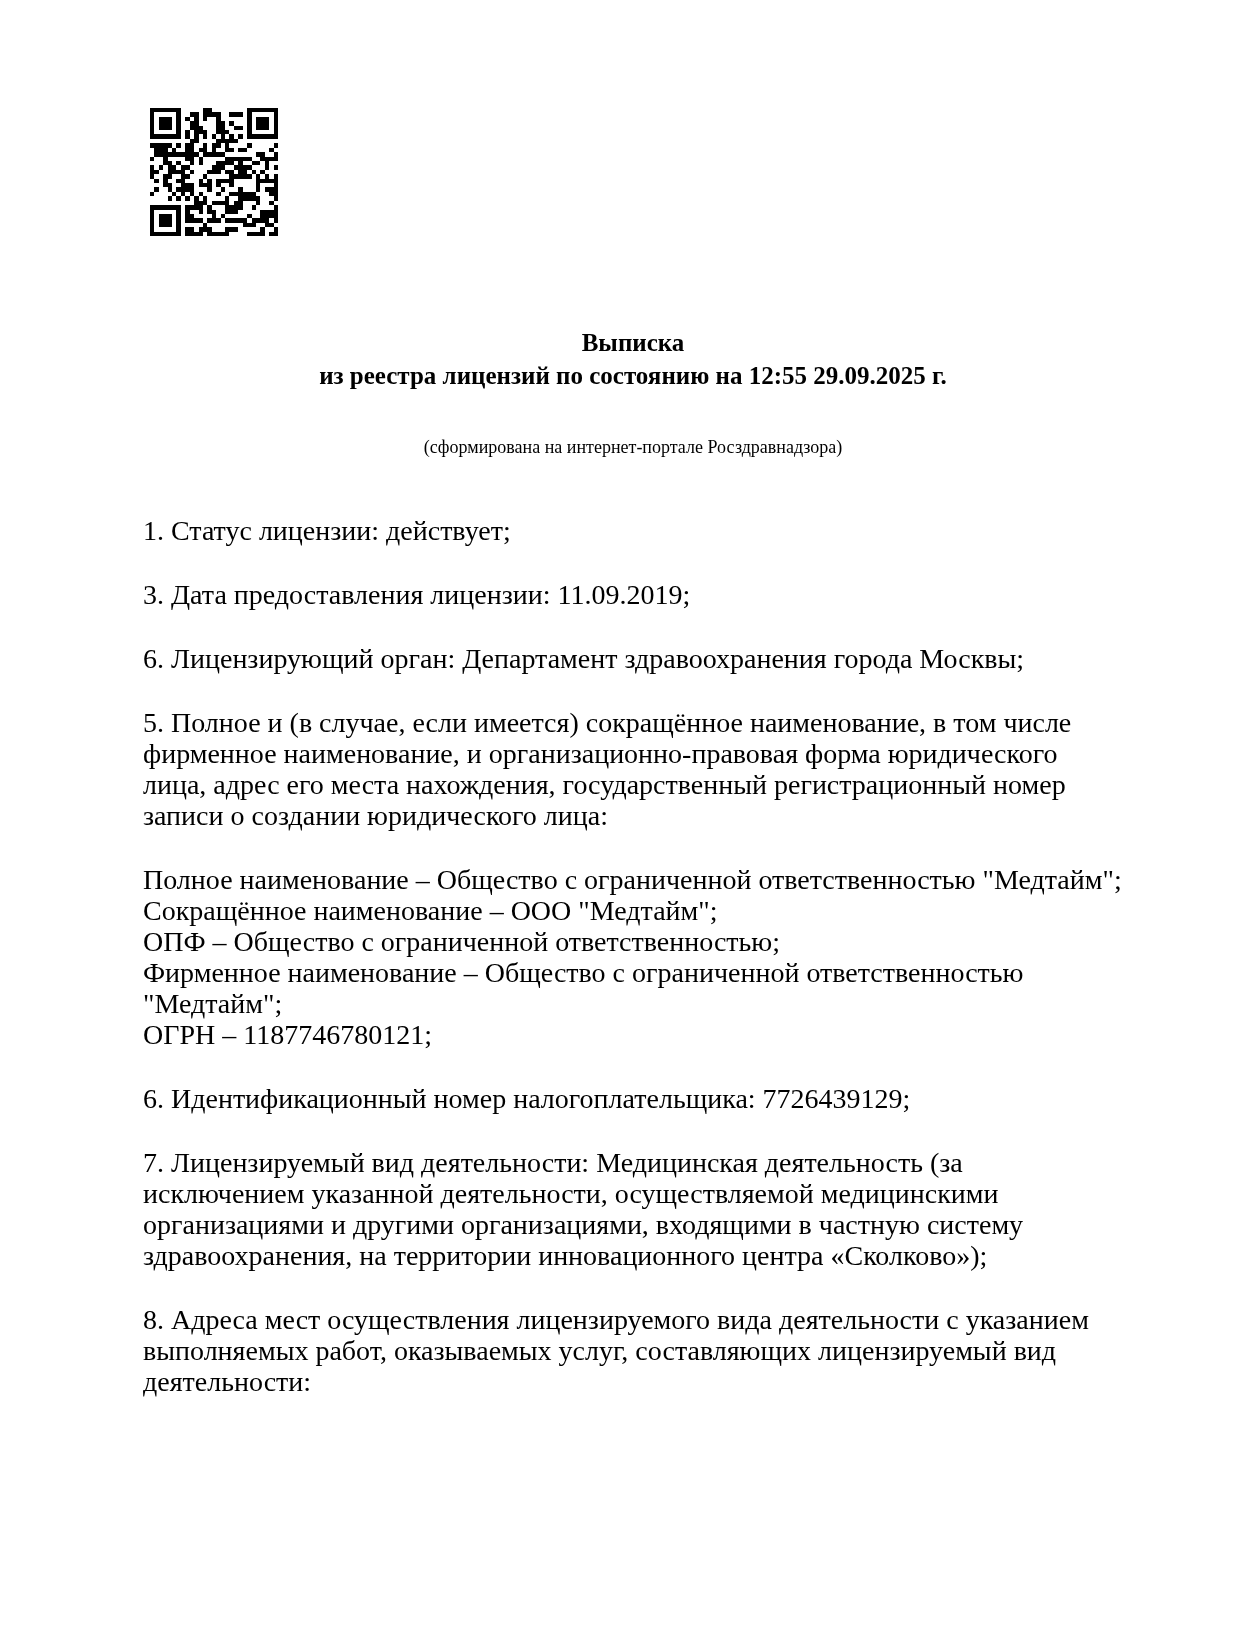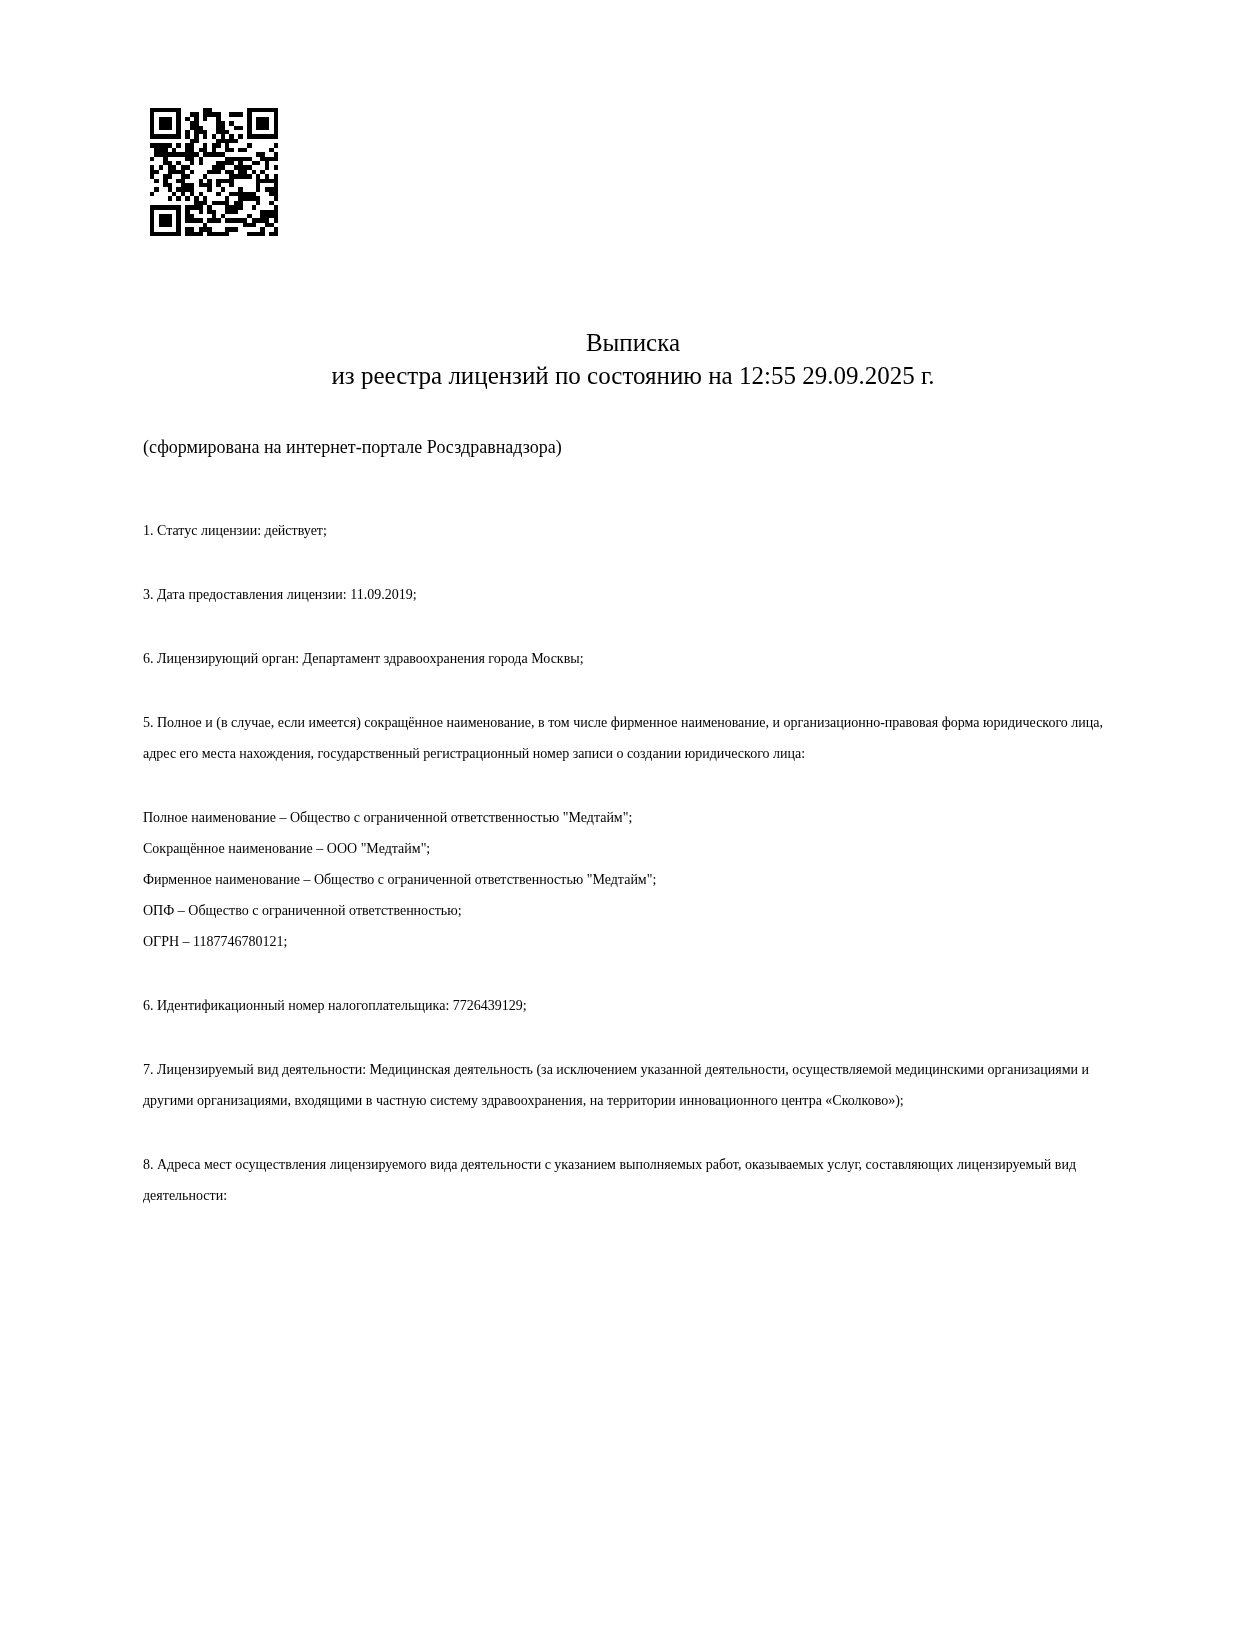--- a/index.html
+++ b/index.html
@@ -23,36 +23,36 @@
     width: 128px;
     height: 128px;
   }
   .content {
     position: absolute;
     left: 143px;
     top: 326px;
     width: 980px;
   }
   .title-line {
-    font-weight: normal;
+    font-weight: bold;
     font-size: 25px;
     line-height: 33px;
     text-align: center;
   }
   .subtitle {
     font-size: 18px;
     line-height: 23px;
-    text-align: left;
+    text-align: center;
     margin-top: 44px;
   }
   .body-text {
     margin-top: 56px;
   }
   .para {
-    font-size: 14px;
+    font-size: 28px;
     line-height: 31px;
     margin: 0 0 33px 0;
   }
   .para .line {
     display: block;
   }
 </style>
 </head>
 <body>
 
@@ -497,22 +497,22 @@
 
       <p class="para">3. Дата предоставления лицензии: 11.09.2019;</p>
 
       <p class="para">6. Лицензирующий орган: Департамент здравоохранения города Москвы;</p>
 
       <p class="para">5. Полное и (в случае, если имеется) сокращённое наименование, в том числе фирменное наименование, и организационно-правовая форма юридического лица, адрес его места нахождения, государственный регистрационный номер записи о создании юридического лица:</p>
 
       <div class="para">
         <span class="line">Полное наименование – Общество с ограниченной ответственностью "Медтайм";</span>
         <span class="line">Сокращённое наименование – ООО "Медтайм";</span>
+        <span class="line">ОПФ – Общество с ограниченной ответственностью;</span>
         <span class="line">Фирменное наименование – Общество с ограниченной ответственностью "Медтайм";</span>
-        <span class="line">ОПФ – Общество с ограниченной ответственностью;</span>
         <span class="line">ОГРН – 1187746780121;</span>
       </div>
 
       <p class="para">6. Идентификационный номер налогоплательщика: 7726439129;</p>
 
       <p class="para">7. Лицензируемый вид деятельности: Медицинская деятельность (за исключением указанной деятельности, осуществляемой медицинскими организациями и другими организациями, входящими в частную систему здравоохранения, на территории инновационного центра «Сколково»);</p>
 
       <p class="para">8. Адреса мест осуществления лицензируемого вида деятельности с указанием выполняемых работ, оказываемых услуг, составляющих лицензируемый вид деятельности:</p>
 
     </div>

